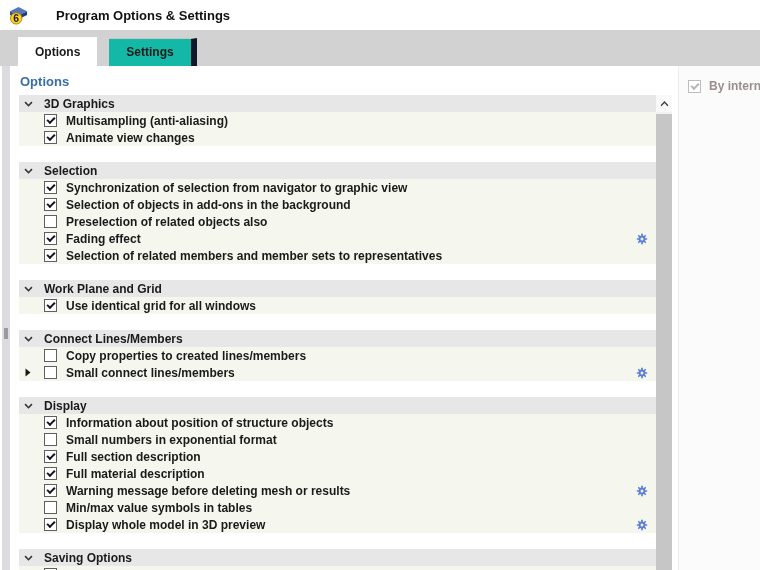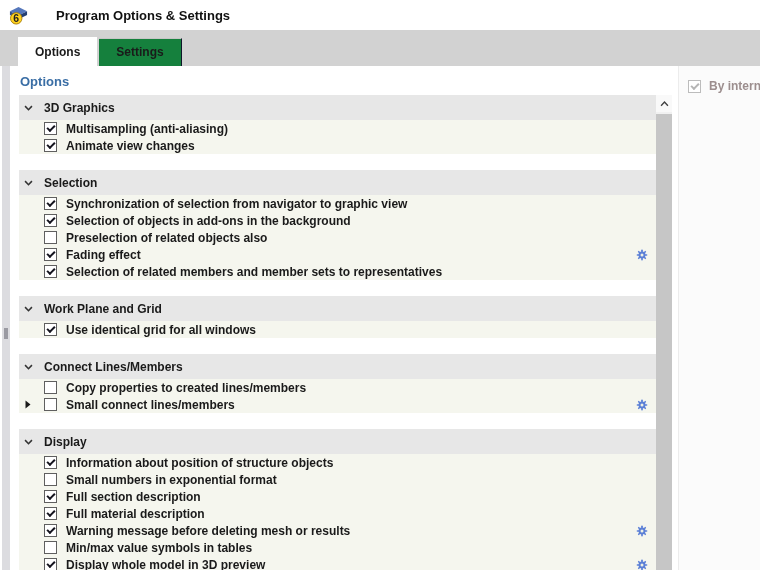--- a/index.html
+++ b/index.html
@@ -9,35 +9,35 @@
 
   
   .titlebar { height:30px; display:flex; align-items:center; padding-left:9px; background:#ffffff; }
   .app-icon { width:19px; height:19px; margin-right:9px; flex:0 0 auto; }
   .win-title { font-size:13px; font-weight:600; color:#111;padding-left:19px; }
 
   
   .tabstrip { height:36px; background:#d2d2d2; display:flex; align-items:flex-end; padding-left:18px; }
   .tab { font-size:12px; font-weight:600; color:#1a1a1a; padding:6px 17px 7px 17px; cursor:default; }
   .tab.active { background:#ffffff; padding-top:8px; }
-  .tab.inactive { background:#15803d; margin-left:2px; border-top:1px solid #c6c6c6; border-right:1px solid #0f172a; }
+  .tab.inactive { background:#14b8a6; margin-left:12px; border-top:1px solid #c6c6c6; border-right:6px solid #0f172a; }
 
   
   .content { display:flex; height:504px; background:#fff; }
   .left-strip { width:8px; margin-left:2px; background:#dcdce0; position:relative; flex:0 0 auto; }
   .strip-handle { position:absolute; left:2px; top:262px; width:4px; height:11px; background:#9a9aa2; }
 
   .main { width:662px; padding-left:9px; display:flex; flex-direction:column; flex:0 0 auto; }
   .panel-title { font-size:13px; font-weight:700; color:#3a6ea5; padding:8px 0 6px 1px; }
   .list-wrap { display:flex; flex:1; overflow:hidden; }
   .list { width:637px; flex:0 0 auto; }
 
   .group { margin-top:16px; }
   .group:first-child { margin-top:0; }
-  .group-header { height:25px; background:#e7e7e7; display:flex; align-items:center; padding-left:5px; }
+  .group-header { height:17px; background:#e7e7e7; display:flex; align-items:center; padding-left:5px; }
   .chev { width:10px; display:inline-flex; align-items:center; }
   .group-title { font-size:12px; font-weight:600; color:#1a1a1a; margin-left:10px; white-space:nowrap; }
 
   .opt-row { height:17px; background:#f5f6ee; display:flex; align-items:center; padding-left:25px; position:relative; }
   .expander { position:absolute; left:6px; top:4px; display:inline-flex; }
   .cb { width:13px; height:13px; border:1px solid #5f5f5f; background:#fff; position:relative; flex:0 0 auto; }
   .cb.checked::after { content:""; position:absolute; left:2px; top:2px; width:6px; height:3px;
     border-left:2px solid #14141e; border-bottom:2px solid #14141e; transform:rotate(-45deg); }
   .cb.disabled { border-color:#bcbcbc; }
   .cb.disabled::after { border-color:#b5b5b5; }

